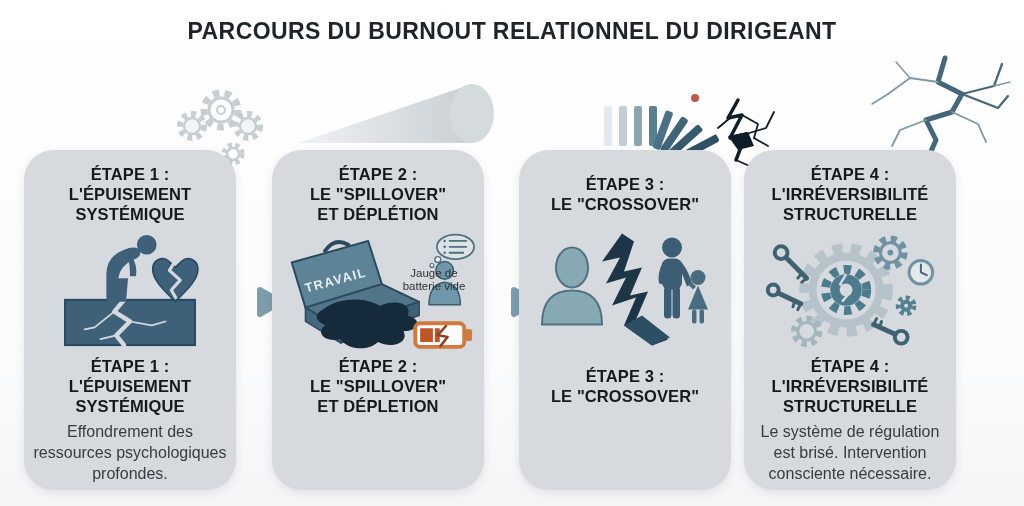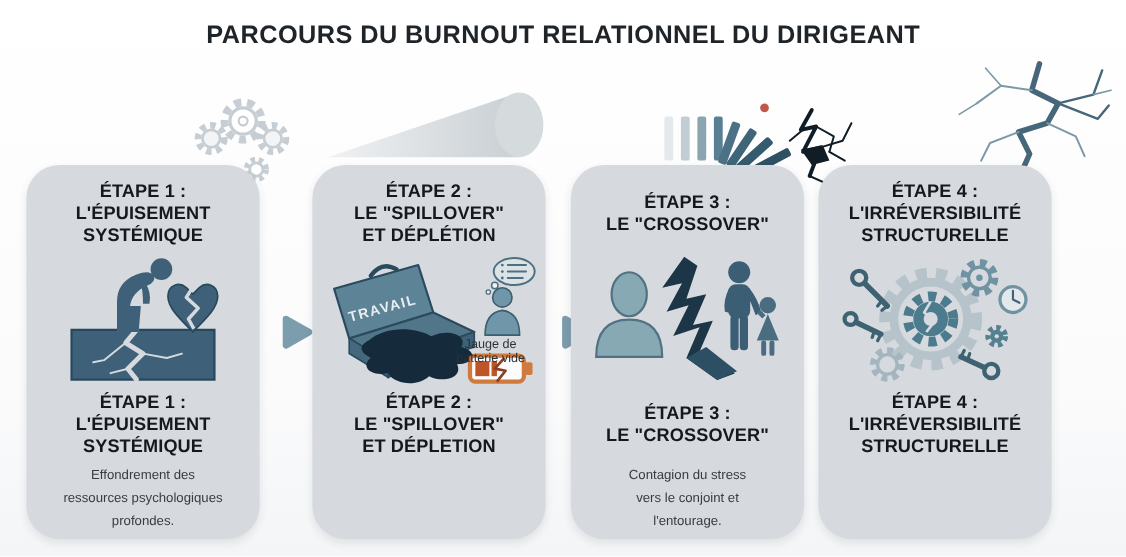--- a/index.html
+++ b/index.html
@@ -13,38 +13,38 @@
     font-size:23px;font-weight:bold;letter-spacing:.4px;color:#1f2429;
     white-space:pre-line;
   }
   .card{
     position:absolute;top:150px;width:212px;height:340px;
     background:#d6dade;border-radius:30px;
     box-shadow:0 3px 8px rgba(40,50,60,.10);
     display:flex;flex-direction:column;align-items:center;
     padding:13px 6px 8px;box-sizing:border-box;
   }
-  .card1{left:24px}.card2{left:284px}.card3{left:519px}.card4{left:744px}
+  .card1{left:24px}.card2{left:272px}.card3{left:519px}.card4{left:744px}
   .title-slot{
     height:62px;display:flex;align-items:center;justify-content:center;
     font-size:16.5px;font-weight:bold;line-height:20px;color:#15191e;
     text-align:center;white-space:pre-line;letter-spacing:.1px;flex:none;
   }
   .icon-slot{
     height:126px;width:200px;position:relative;flex:none;
     display:flex;align-items:center;justify-content:center;margin-top:2px;
   }
   .title-slot.bottom{margin-top:2px}
   .desc-slot{
-    flex:1;margin-top:4px;font-size:12px;line-height:21px;color:#363c42;
+    flex:1;margin-top:4px;font-size:16px;line-height:21px;color:#363c42;
     text-align:center;white-space:pre-line;
   }
   .battery-label{
     position:absolute;right:2px;top:40px;width:84px;text-align:center;
-    font-size:11.5px;line-height:13px;color:#2b3238;white-space:pre-line;margin-top:40px;
+    font-size:11.5px;line-height:13px;color:#2b3238;white-space:pre-line;
   }
   .deco{position:absolute;}
   .deco-gears{left:166px;top:80px;}
   .deco-cone{left:292px;top:80px;}
   .deco-dominoes{left:592px;top:88px;}
   .deco-bigcrack{left:848px;top:52px;}
   .arrow{position:absolute;top:284px;width:76px;height:36px;}
   .arrow1{left:212px}.arrow2{left:466px}.arrow3{left:720px}
 </style>
 </head>
@@ -229,23 +229,20 @@
           <circle cx="168" cy="50" r="7.5"></circle>
           <polygon points="158,82 178,82 168,58"></polygon>
           <rect x="162" y="82" width="4.5" height="14" rx="2"></rect>
           <rect x="169.5" y="82" width="4.5" height="14" rx="2"></rect>
           <path d="M163,62 l-5,-5 3,-3 5,5 Z"></path>
         </g>
       </svg>
     </div>
     <div class="title-slot bottom">ÉTAPE 3 :
 LE "CROSSOVER"</div>
-    <div class="desc-slot">Contagion du stress
-vers le conjoint et
-l'entourage.</div>
   </div>
 
   <div class="card card4">
     <div class="title-slot">ÉTAPE 4 :
 L'IRRÉVERSIBILITÉ
 STRUCTURELLE</div>
     <div class="icon-slot">
       <svg width="200" height="126" viewBox="0 0 200 128">
         <g fill="none">
           <circle cx="96" cy="64" r="42" stroke="#b6c3cb" stroke-width="11" stroke-dasharray="10 8.4"></circle>
@@ -274,15 +271,18 @@
           <circle cx="152" cy="112" r="6.5" stroke-width="4"></circle>
           <path d="M146,109 L124,99" stroke-width="5"></path>
           <path d="M130,102 l2,-6 M124,99 l3,-6" stroke-width="3"></path>
         </g>
         <polyline points="96,48 90,58 100,66 92,76" fill="none" stroke="#d6dade" stroke-width="2.5" stroke-linejoin="round"></polyline>
       </svg>
     </div>
     <div class="title-slot bottom">ÉTAPE 4 :
 L'IRRÉVERSIBILITÉ
 STRUCTURELLE</div>
+    <div class="desc-slot">Le système de régulation
+est brisé. Intervention
+consciente nécessaire.</div>
   </div>
 
 </div>
 
 </body></html>

